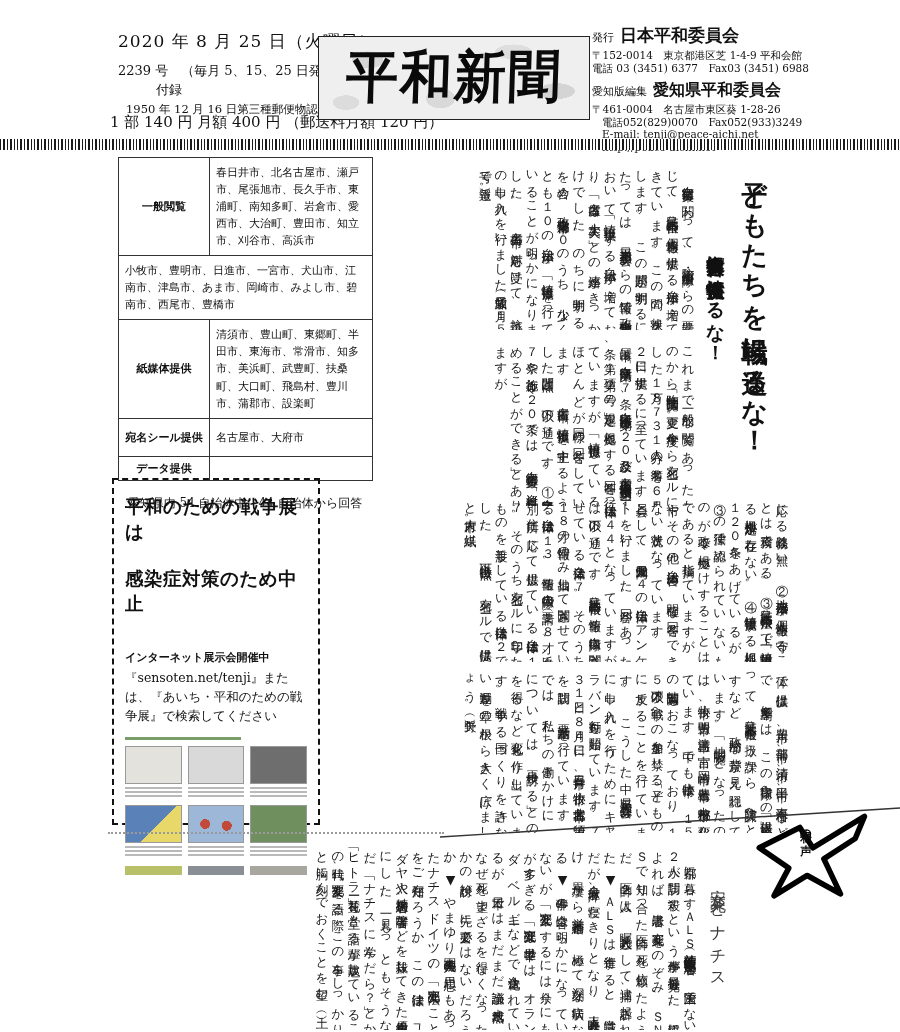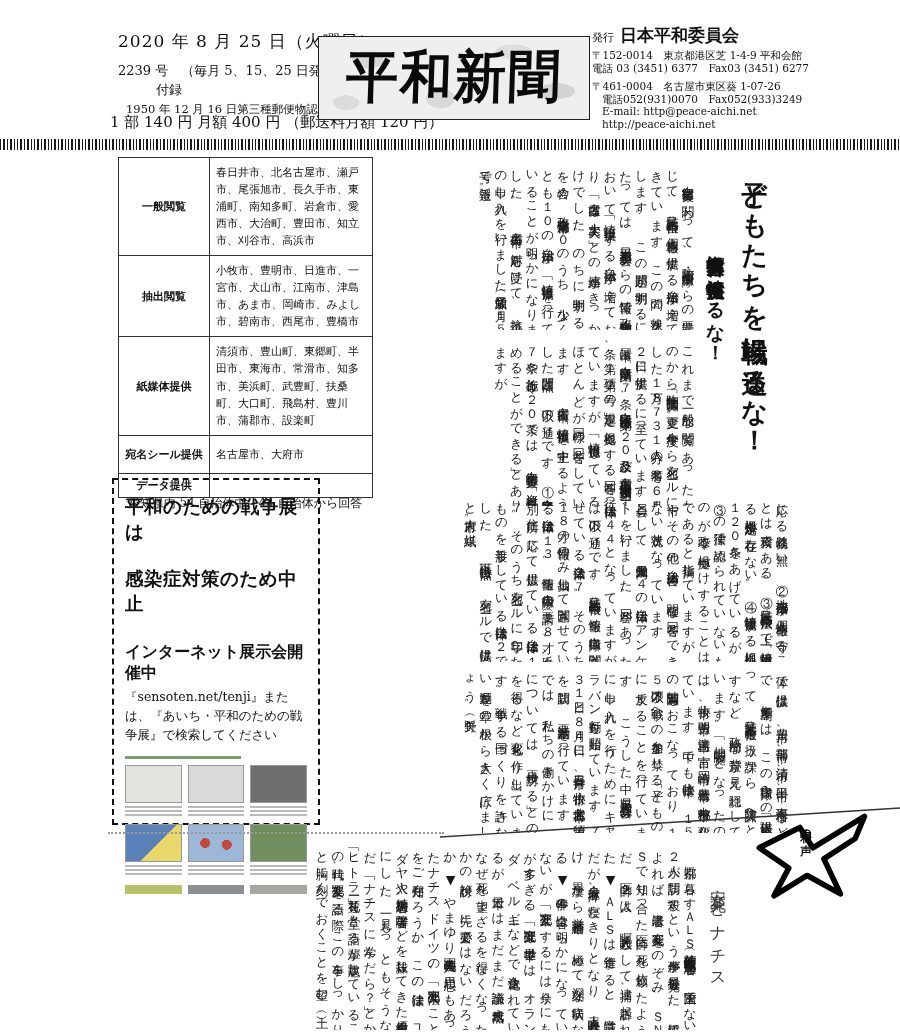--- a/index.html
+++ b/index.html
@@ -86,21 +86,21 @@
   .tr-tall .td { padding:10px 6px; }
   .table-caption { left:110px; top:455px; width:270px; text-align:center; font-size:12px;margin-top:40px; }
 
   
   .notice {
     left:112px; top:478px; width:208px; height:347px;
     border:2.5px dashed #111; box-sizing:border-box; padding:14px 11px 8px 11px;
     font-family:"DejaVu Sans",sans-serif;
   }
   .notice-title { font-size:18.5px; font-weight:900; letter-spacing:0.5px; margin-bottom:22px; }
-  .notice-sub { font-size:16px; font-weight:900; margin-top:26px; margin-bottom:4px; }
+  .notice-sub { font-size:11px; font-weight:900; margin-top:34px; margin-bottom:4px; }
   .notice-body { font-size:12.5px; line-height:1.5; font-family:"DejaVu Serif",serif; }
   .mini-header { width:64%; height:3px; background:#7a9b6a; margin:12px 0 6px 0; }
   .thumbs { display:grid; grid-template-columns:repeat(3,1fr); gap:6px; }
   .thumb-img { height:36px; border:0.5px solid #999; }
   .cap { margin-top:3px; }
   .cap i { display:block; height:2px; background:#b9b9b9; margin-bottom:2px; }
   .strips { display:grid; grid-template-columns:repeat(3,1fr); gap:6px; margin-top:8px; }
   .strip { height:9px; }
 
   
@@ -136,45 +136,47 @@
 
   <div class="abs logo-box">
     <span class="logo-text">平和新聞</span>
   </div>
 
   <div class="abs pub">
     <div class="pub-row">
       <span class="pub-label">発行</span><span class="pub-name">日本平和委員会</span>
     </div>
     <div class="pub-line">〒152-0014　東京都港区芝 1-4-9 平和会館</div>
-    <div class="pub-line">電話 03 (3451) 6377　Fax03 (3451) 6277</div>
+    <div class="pub-line">電話 03 (3451) 6377　Fax03 (3451) 6988</div>
     <div class="pub-gap"></div>
-    <div class="pub-line">〒461-0004　名古屋市東区葵 1-07-26</div>
-    <div class="pub-line indent">電話052(931)0070　Fax052(933)3249</div>
-    <div class="pub-line indent">E-mail: http@peace-aichi.net</div>
+    <div class="pub-row">
+      <span class="pub-label">愛知版編集</span><span class="pub-name2">愛知県平和委員会</span>
+    </div>
+    <div class="pub-line">〒461-0004　名古屋市東区葵 1-28-26</div>
+    <div class="pub-line indent">電話052(829)0070　Fax052(933)3249</div>
+    <div class="pub-line indent">E-mail: tenji@peace-aichi.net</div>
     <div class="pub-line indent">http://peace-aichi.net</div>
   </div>
 
   <div class="abs stripes"></div>
 
   <div class="abs v headline1">子どもたちを戦場に送るな！</div>
   <div class="abs v headline2">自衛官募集に情報提供するな！</div>
 
   <div class="abs v art art-r1">　自衛官募集に関わって、防衛省・自衛隊からの要請に応じて、住民基本台帳の個人情報を提供する自治体が増えてきています。この間の状況を報告します。　この問題が判明するに当たっては、日本平和委員会からの情報で政令指定都市において「情報提供」する自治体が増えており、「名古屋は大丈夫か」との連絡がきっかけでした。のちに判明する名古屋市を含め、政令指定都市２０のうち、少なくとも１０の自治体が、「情報提供」を行っていることが明らかになりました。　名古屋市の対応を受けて、抗議と中止の申し入れを行いました（愛知版７月１５日号で報道）。</div>
   <div class="abs v art art-r2">これまで一般的な閲覧であったものから昨年「抽出閲覧」に変更。今年度から宛名シールに印字した１万８７３１人分の名簿を６月１２日に提供するに至っています。名古屋市は「自衛隊法第９７条、自衛隊法施行令第１２０条及び名古屋市個人情報保護条例第１１条、第１項第２号の規定」を根拠とする回答を行っていますが、「情報提供」している自治体ほとんどが同様の回答をしています。　名古屋市に「情報提供」を中止するよう要請した問題点は、以下の通りです。①自衛隊法９７条や施行令１２０条では、自衛官募集の「資料提供を求めることができる」とありますが、</div>
   <div class="abs v art art-r3">応じる義務は無い、②地方自治体が個人情報を守ることは責務である。③住民基本台帳法の上で「情報提供」する根拠規定が存在しない。④「情報提供」する根拠に施行令１２０条をあげているが、③の法律で認められていないものが政令で根拠づけすることは困難であると指摘していますが、名古屋市やその他の自治体含め、明確な回答をできない状況となっています。　県平和委員会として、愛知県内５４の自治体にアンケートを行いました。回答があった自治体は４４となっていますが結果は以下の通りです。住民基本台帳の情報を自衛隊に閲覧させている自治体２７。そのうち１８才の情報のみ抽出して閲覧させている自治体は１３。情報を自衛隊の要請（１８才、氏名、性別、住所）に応じて提供している自治体は１７。そのうち宛名シールに印字したものを手渡ししている自治体は２でした。　以下特徴点は、宛名シールで提供は名古屋市と大府市。紙媒</div>
   <div class="abs v art art-r4">体で提供は、豊川市、蒲郡市、清須市、半田市、東海市などで、知多半島では、この自衛隊への「提供」業務に限って、住民基本台帳を扱う課から、防災課へと移すなど、政治的な背景が見え隠れしています。「抽出閲覧」となったのは、小牧市、豊明市、津島市、一宮市、岡崎市、豊橋市と中核都市が変化しています。中でも小牧市は、１５才の抽出閲覧もおこなっており、１５才以下の戦争への参加を禁じる「子どもの権利条約」に反することを行っています。　こうした中、県平和委員会は、全自治体に申し入れを行うためにキャラバン行動を開始しています。７月３１日と８月４日に、春日井市、小牧市、北名古屋市、清須市、豊山町を訪問し、要請活動を行っています。清須市では、私たちの働きかけに、「提供については、再検討する」との回答を得るなど変化も作り出しています。戦争する国づくりを許さない運動を草の根から大きく広げましょう。（矢野）</div>
 
   <div class="abs info-table">
     <div class="tr">
       <div class="th">一般閲覧</div>
       <div class="td">春日井市、北名古屋市、瀬戸市、尾張旭市、長久手市、東浦町、南知多町、岩倉市、愛西市、大治町、豊田市、知立市、刈谷市、高浜市</div>
     </div>
     <div class="tr">
-      <div class="th">抽出閲覧</div>
       <div class="td">小牧市、豊明市、日進市、一宮市、犬山市、江南市、津島市、あま市、岡崎市、みよし市、碧南市、西尾市、豊橋市</div>
     </div>
     <div class="tr">
       <div class="th">紙媒体提供</div>
       <div class="td">清須市、豊山町、東郷町、半田市、東海市、常滑市、知多市、美浜町、武豊町、扶桑町、大口町、飛島村、豊川市、蒲郡市、設楽町</div>
     </div>
     <div class="tr tr-tall">
       <div class="th">宛名シール提供</div>
       <div class="td">名古屋市、大府市</div>
     </div>

